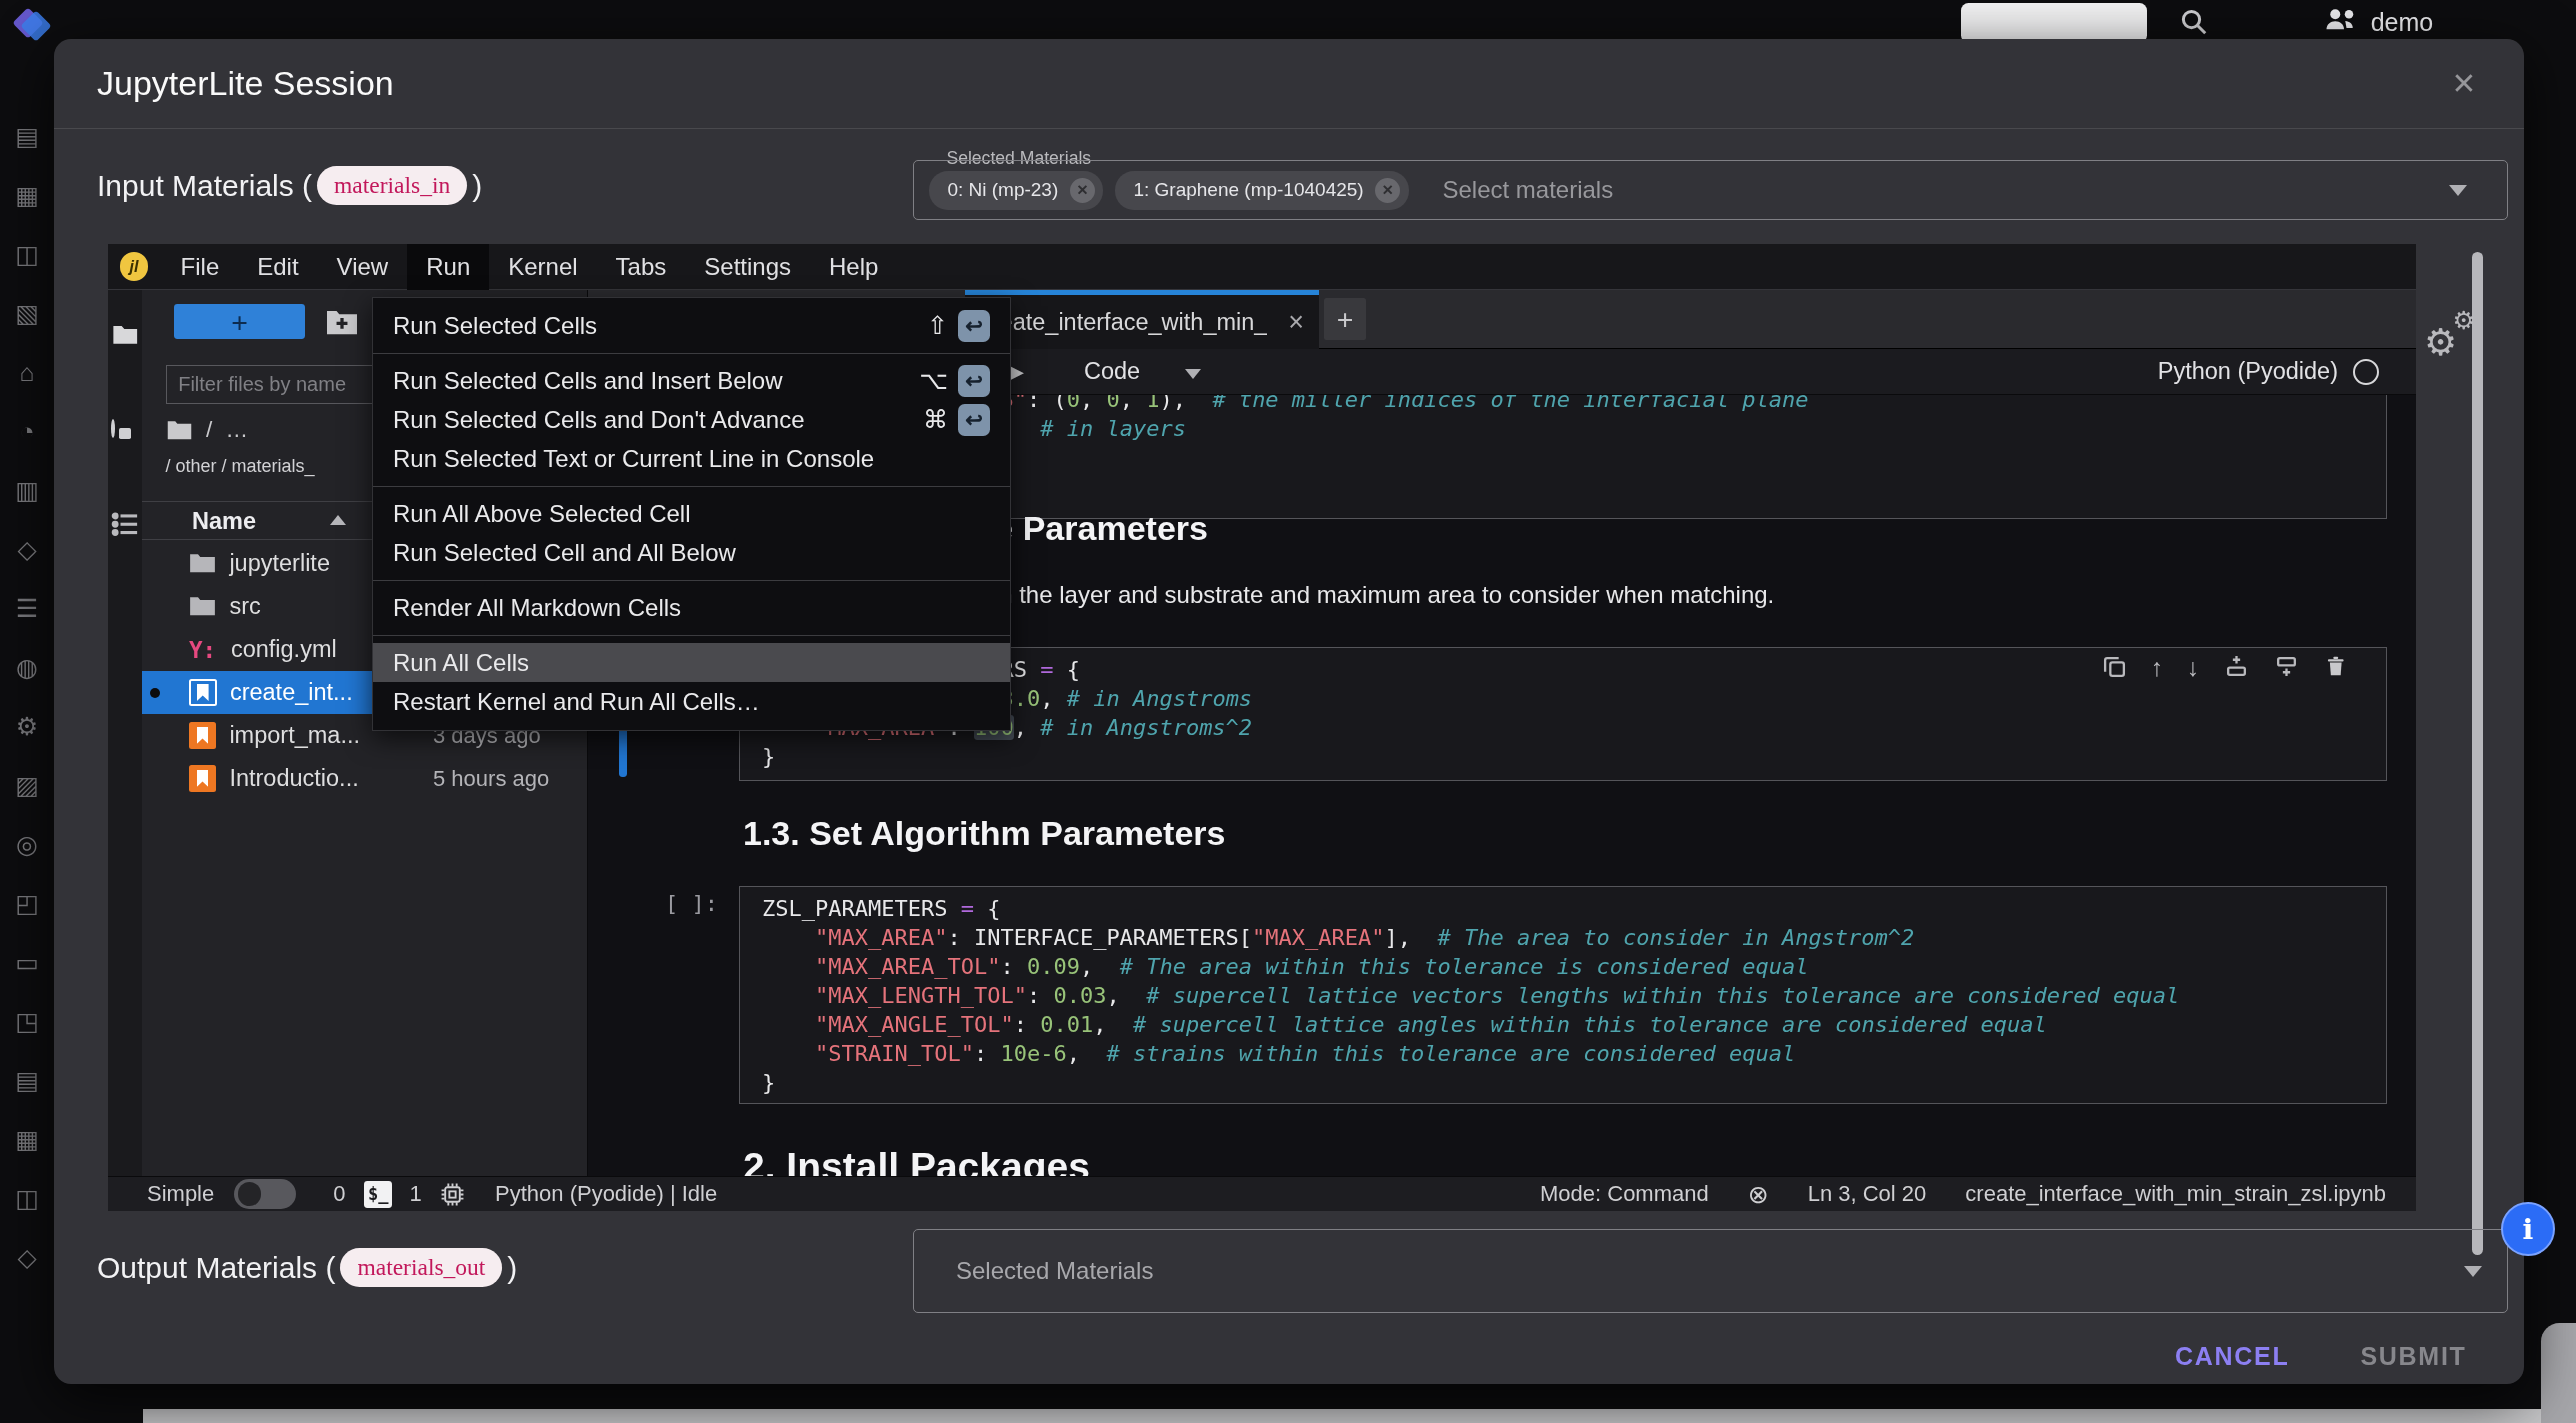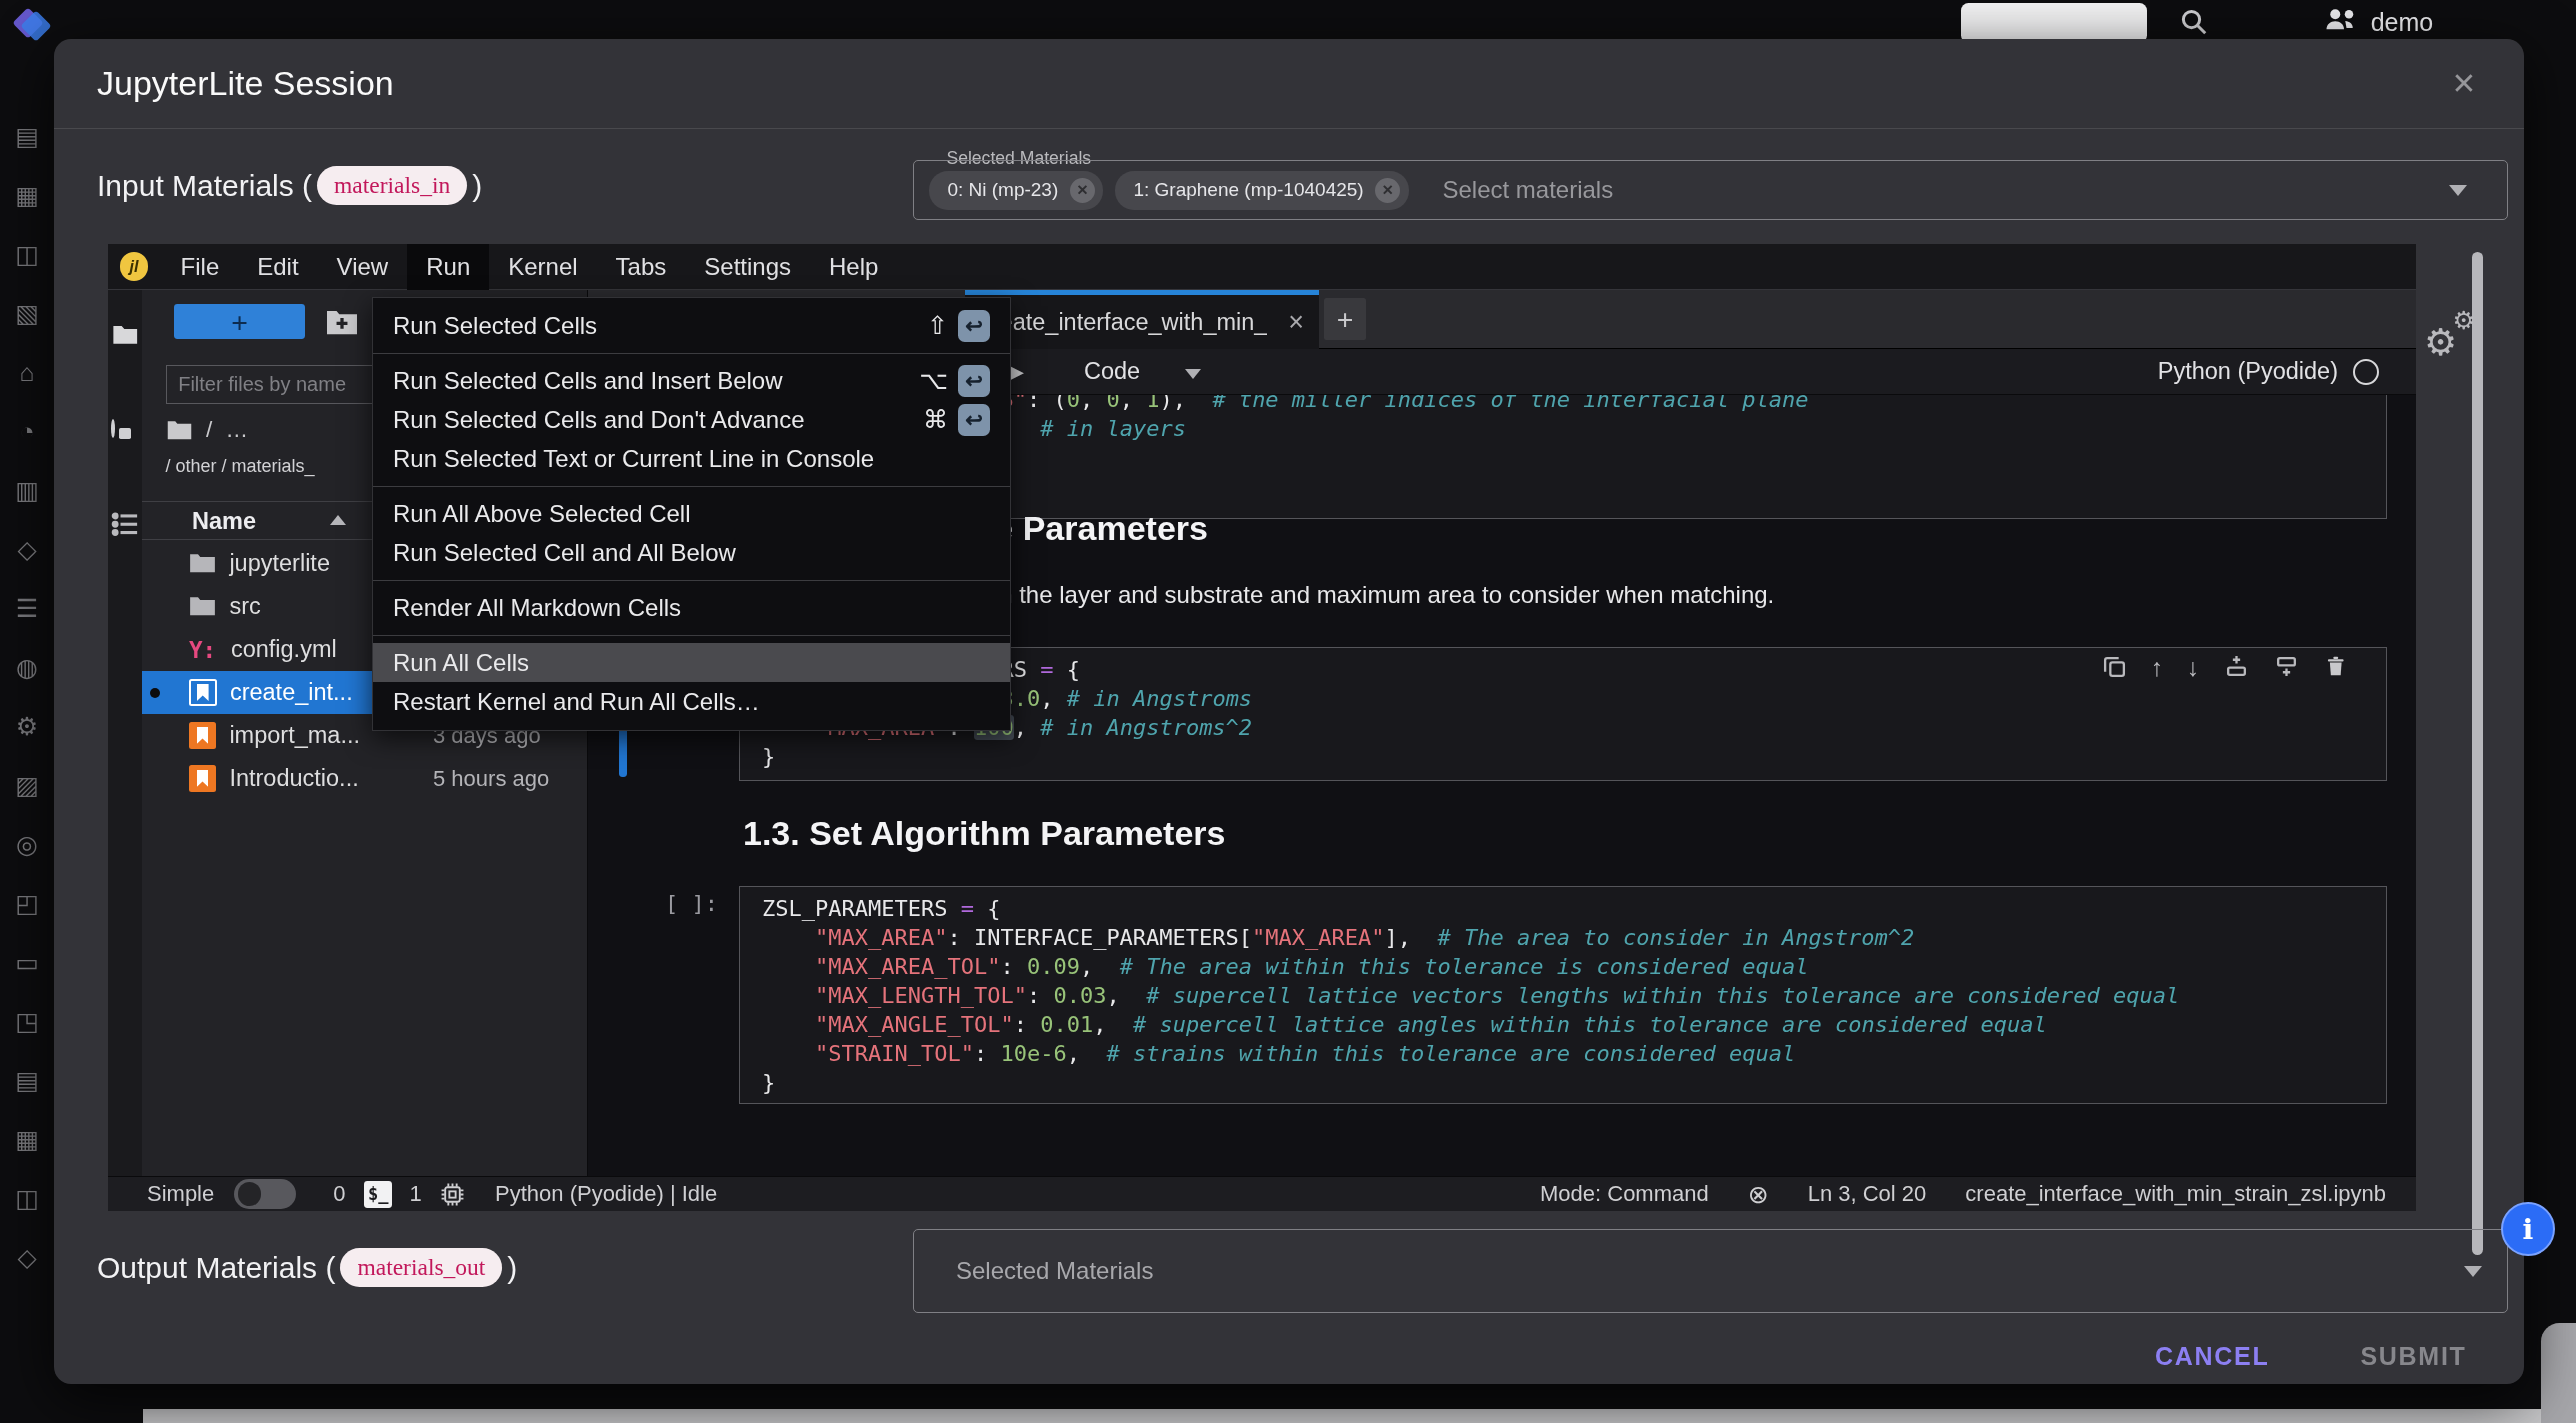--- a/index.html
+++ b/index.html
@@ -39,21 +39,21 @@
             padding:0 8.4px 0 18.4px;font-size:19px;color:#e6e6e9;}
   .mat-chip .x{width:25px;height:25px;margin-left:11.7px;border-radius:50%;background:#68686d;color:#2e2e31;
                display:flex;align-items:center;justify-content:center;font-size:14.3px;font-weight:bold;}
   .sm-ph{font-size:24px;color:#98989c;margin-left:22px;}
   .caret-down{width:0;height:0;border-left:9.2px solid transparent;border-right:9.2px solid transparent;
               border-top:11px solid #b0b0b4;margin-left:auto;margin-right:25px;}
   .out-box{position:absolute;left:859px;top:1190px;width:1595px;height:84px;border:0.8px solid #808085;border-radius:5px;
            display:flex;align-items:center;box-sizing:border-box;}
   .out-box .lbl{margin-left:42px;font-size:24px;color:#a8a8ac;}
   .m-footer{position:absolute;left:0;top:1289px;width:100%;height:56px;display:flex;align-items:center;
-            justify-content:flex-end;gap:44px;padding-right:34px;box-sizing:border-box;}
+            justify-content:flex-end;gap:24px;padding-right:34px;box-sizing:border-box;}
   .btn-text{font-size:25px;font-weight:bold;letter-spacing:1.7px;padding:10px 23.5px;background:none;border:none;cursor:pointer;
             font-family:"Liberation Sans",sans-serif;}
   .btn-cancel{color:#8c7ff2;}
   .btn-submit{color:#87878c;}
 
   
   .lab{position:absolute;left:54px;top:205px;width:2308px;height:967px;background:#0c4a6e;}
   .menubar{position:absolute;left:0;top:0;width:100%;height:46px;background:#17171a;border-bottom:1.7px solid #35353a;
            display:flex;align-items:center;box-sizing:border-box;}
   .menubar .logo{width:28.5px;height:28.5px;margin:0 13.4px 0 11.7px;border-radius:50%;background:#f0c640;
@@ -387,20 +387,21 @@
             <div class="cellbox" style="top:491px;height:218px;padding:6.7px 17px 0 22px;">
               <div class="code-line"><span class="tk-p">ZSL_PARAMETERS </span><span class="tk-o">=</span><span class="tk-p"> {</span></div>
               <div class="code-line"><span class="tk-p">    </span><span class="tk-s">"MAX_AREA"</span><span class="tk-p">: INTERFACE_PARAMETERS[</span><span class="tk-s">"MAX_AREA"</span><span class="tk-p">],  </span><span class="tk-c"># The area to consider in Angstrom^2</span></div>
               <div class="code-line"><span class="tk-p">    </span><span class="tk-s">"MAX_AREA_TOL"</span><span class="tk-p">: </span><span class="tk-n">0.09</span><span class="tk-p">,  </span><span class="tk-c"># The area within this tolerance is considered equal</span></div>
               <div class="code-line"><span class="tk-p">    </span><span class="tk-s">"MAX_LENGTH_TOL"</span><span class="tk-p">: </span><span class="tk-n">0.03</span><span class="tk-p">,  </span><span class="tk-c"># supercell lattice vectors lengths within this tolerance are considered equal</span></div>
               <div class="code-line"><span class="tk-p">    </span><span class="tk-s">"MAX_ANGLE_TOL"</span><span class="tk-p">: </span><span class="tk-n">0.01</span><span class="tk-p">,  </span><span class="tk-c"># supercell lattice angles within this tolerance are considered equal</span></div>
               <div class="code-line"><span class="tk-p">    </span><span class="tk-s">"STRAIN_TOL"</span><span class="tk-p">: </span><span class="tk-n">10e-6</span><span class="tk-p">,  </span><span class="tk-c"># strains within this tolerance are considered equal</span></div>
               <div class="code-line"><span class="tk-p">}</span></div>
             </div>
 
+            <div class="mdh" style="top:750px;font-size:39px;">2. Install Packages</div>
           </div>
 
         </div>
       </div>
 
       <div class="statusbar">
         <div class="sb-left">
           <span>Simple</span>
           <span class="toggle">
               <span class="knob"></span>

